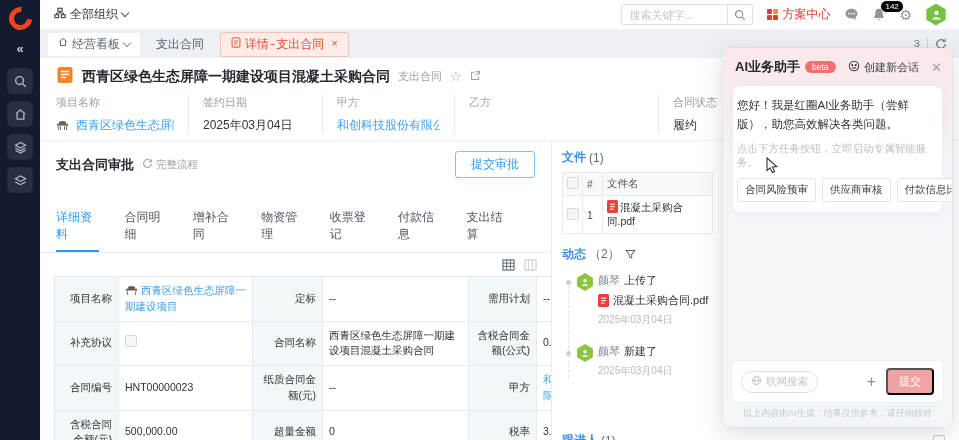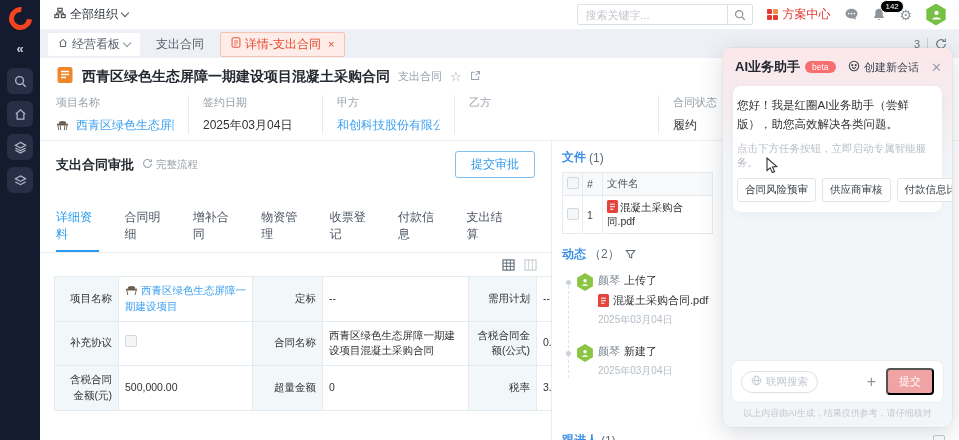--- a/index.html
+++ b/index.html
@@ -16,38 +16,38 @@
   .side-btn { width:26px; height:26px; border-radius:6px; background:#272e45; display:flex; align-items:center;
               justify-content:center; margin-bottom:7px; color:#aeb6c8; cursor:pointer; }
   .side-btn svg { display:block; }
 
   
   .topbar { position:absolute; left:40px; top:0; right:0; height:30px; background:#fff; display:flex;
             align-items:center; padding:0 12px 0 14px; border-bottom:1px solid #f2f3f5; z-index:20; }
   .org { display:flex; align-items:center; gap:4px; font-size:12px; color:#2c333b; cursor:pointer; }
   .chev { width:6px; height:6px; border-right:1.4px solid #555; border-bottom:1.4px solid #555; transform:rotate(45deg); margin-top:-3px; }
   .tb-spacer { flex:1; }
-  .searchbox { display:flex; align-items:center; width:176px; height:21px; border:1px solid #dcdfe3; border-radius:2px; margin-right:14px; background:#fff; }
+  .searchbox { display:flex; align-items:center; width:132px; height:21px; border:1px solid #dcdfe3; border-radius:2px; margin-right:14px; background:#fff; }
   .searchbox input { flex:1; min-width:0; border:0; outline:0; font-size:11px; padding:0 7px; color:#333; font-family:inherit; }
   .searchbox input::placeholder { color:#c2c7cd; }
   .sbtn { width:25px; height:100%; border-left:1px solid #dcdfe3; display:flex; align-items:center; justify-content:center; color:#8b929a; cursor:pointer; }
   .solution { display:flex; align-items:center; gap:4px; color:#e23a33; font-size:12px; margin-right:14px; cursor:pointer; }
   .sol-ico { display:grid; grid-template-columns:5px 5px; grid-gap:1px; }
   .sol-ico i { width:5px; height:5px; background:#e23a33; border-radius:1px; }
   .sol-ico i:nth-child(2){ background:#f08c4a; }
   .tb-ic { position:relative; margin-right:13px; color:#8e959d; cursor:pointer; display:flex; align-items:center; }
   .badge { position:absolute; top:-7px; left:8px; background:#000000; color:#fff; font-size:8px; line-height:11px;
            padding:0 4px; border-radius:7px; border:1px solid #fff; }
   .gear { font-size:14px; line-height:1; }
   .avatar { width:22px; height:22px; background:#76c043; clip-path:polygon(50% 0,94% 26%,94% 74%,50% 100%,6% 74%,6% 26%);
             display:flex; align-items:center; justify-content:center; cursor:pointer; }
 
   
   .tabbar { position:absolute; left:40px; top:30px; right:0; height:28px; background:#edf0f4; display:flex;
-            align-items:center; padding:0 8px; gap:6px; z-index:20; }
+            align-items:center; padding:0 8px; gap:6px; z-index:20;font-family:Liberation Mono, monospace; }
   .tab { display:flex; align-items:center; gap:4px; font-size:12px; color:#55606b; padding:3px 10px; border-radius:2px; cursor:pointer; }
   .tab-first { background:#fff; }
   .tab-active { background:#fdece7; border:1px solid #f5c3b3; color:#e8472b; }
   .tab-x { color:#e8472b; font-size:11px; margin-left:3px; }
   .tab-right { margin-left:auto; display:flex; align-items:center; gap:7px; color:#6b7480; font-size:11px; padding-right:4px; }
   .vdiv { width:1px; height:12px; background:#c9ced5; }
 
   
   .content { position:absolute; left:40px; top:58px; right:0; bottom:0; background:#fff; overflow:hidden; }
   .title-row { display:flex; align-items:center; gap:8px; padding:8px 16px 5px; }
@@ -382,20 +382,28 @@
             <td class="lbl">需用计划</td>
             <td>--</td>
           </tr>
           <tr>
             <td class="lbl">补充协议</td>
             <td><span class="checkbox"></span></td>
             <td class="lbl">合同名称</td>
             <td>西青区绿色生态屏障一期建设项目混凝土采购合同</td>
             <td class="lbl">含税合同金额(公式)</td>
             <td>0.00</td>
+          </tr>
+          <tr>
+            <td class="lbl">合同编号</td>
+            <td>HNT00000023</td>
+            <td class="lbl">纸质合同金额(元)</td>
+            <td>--</td>
+            <td class="lbl">甲方</td>
+            <td><a class="link">和创科技股份有限公司</a></td>
           </tr>
           <tr>
             <td class="lbl">含税合同金额(元)</td>
             <td>500,000.00</td>
             <td class="lbl">超量金额</td>
             <td>0</td>
             <td class="lbl">税率</td>
             <td>3.00%</td>
           </tr>
 

